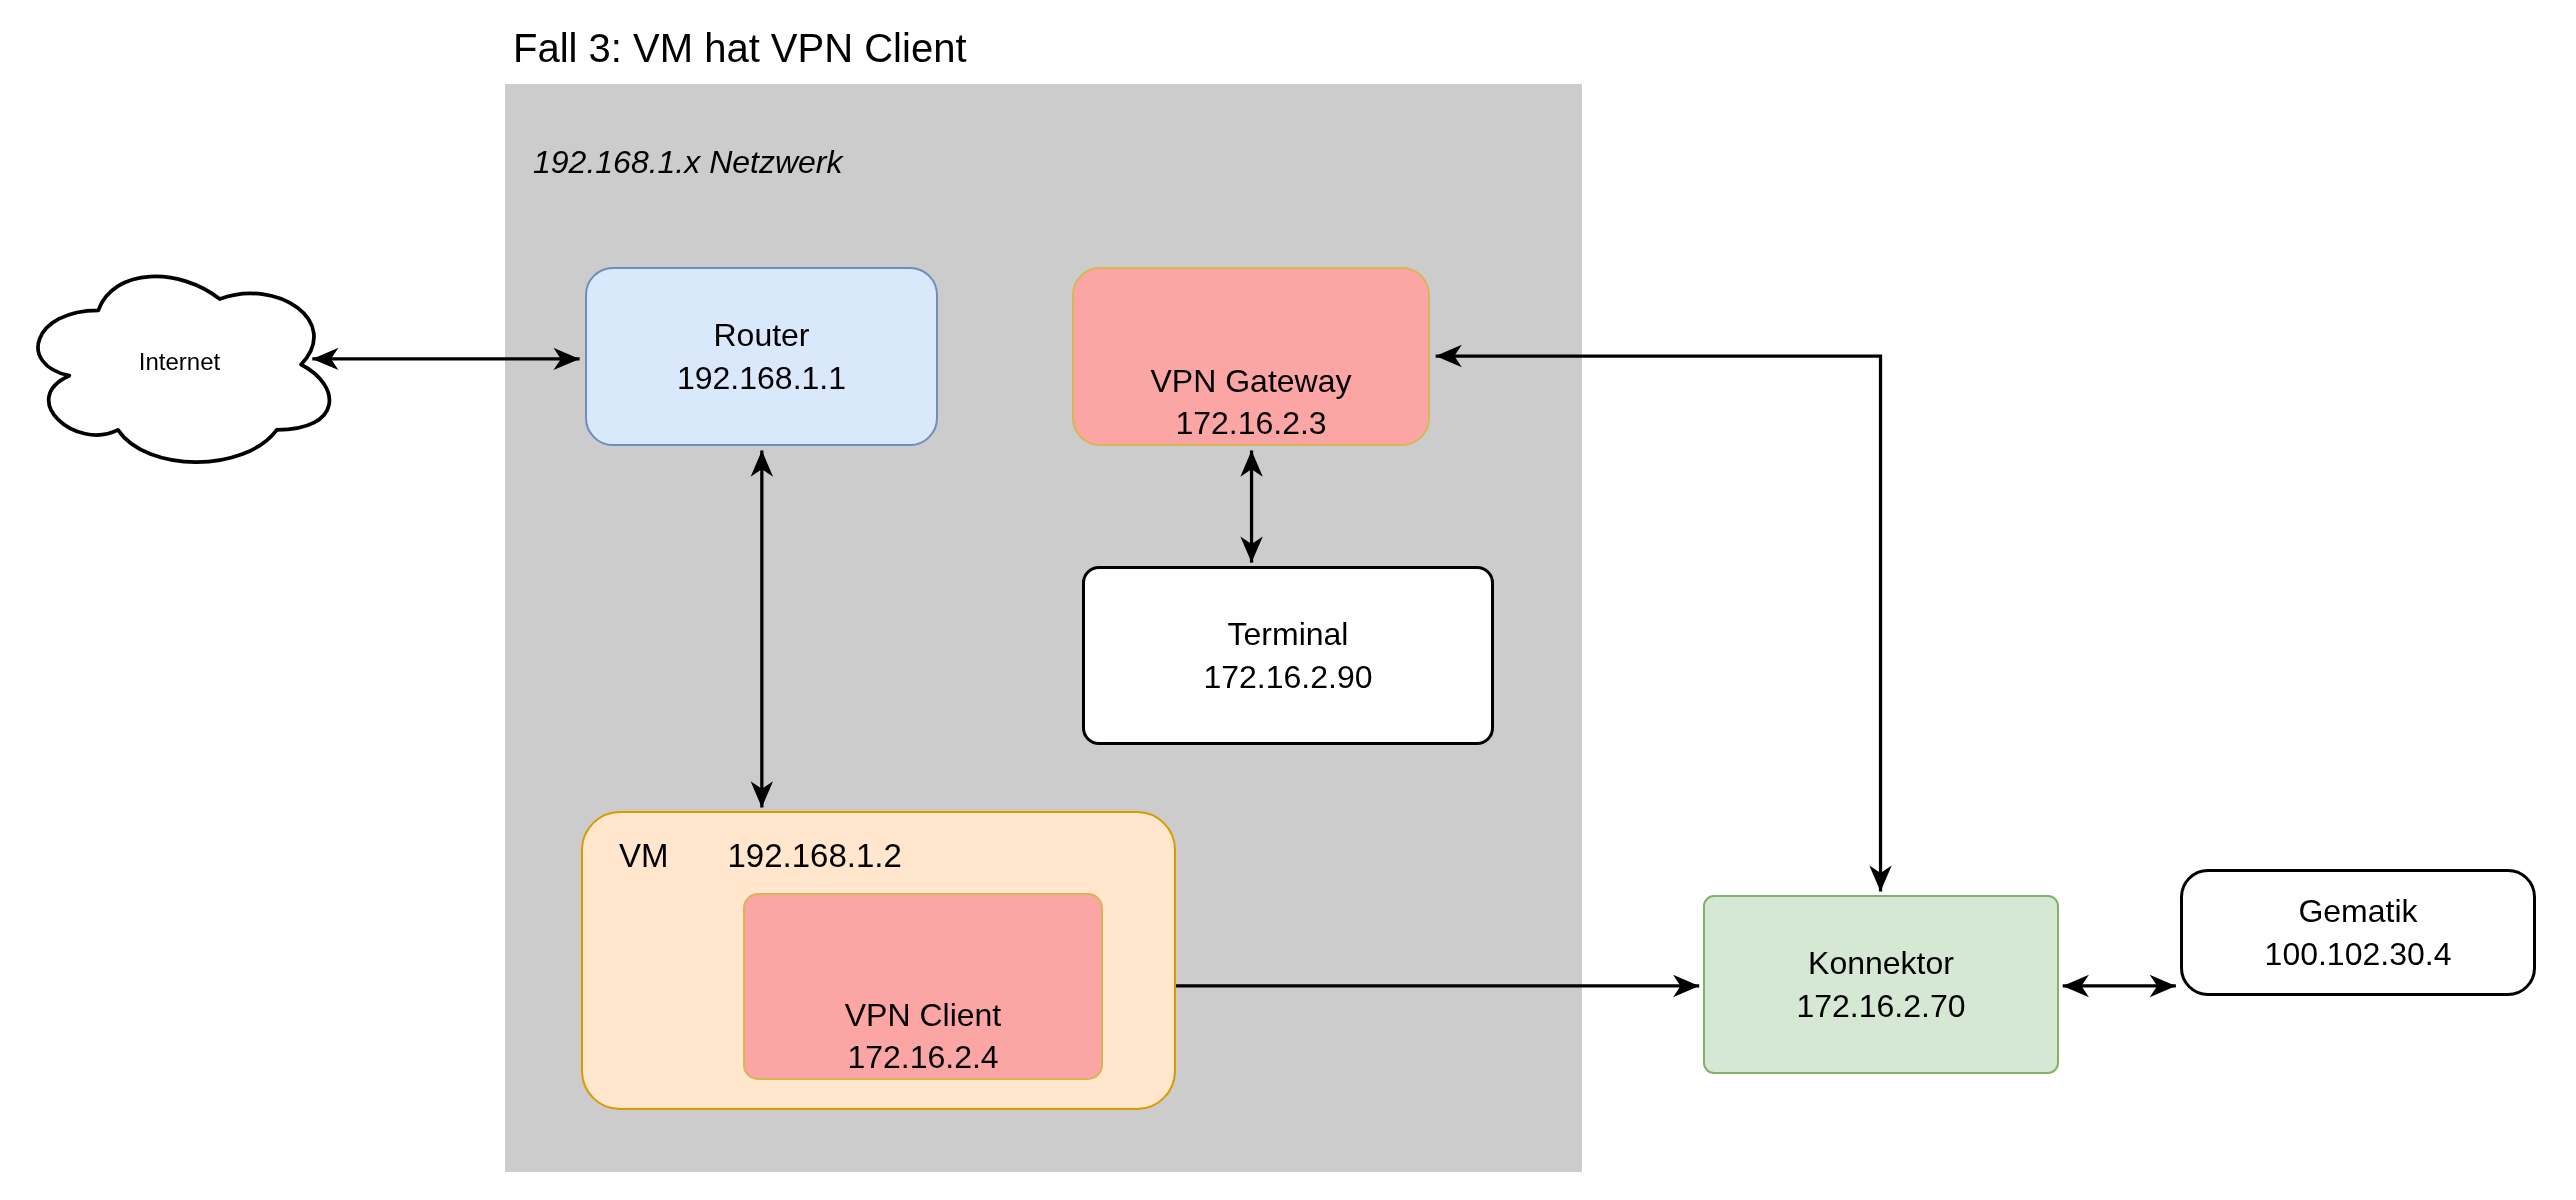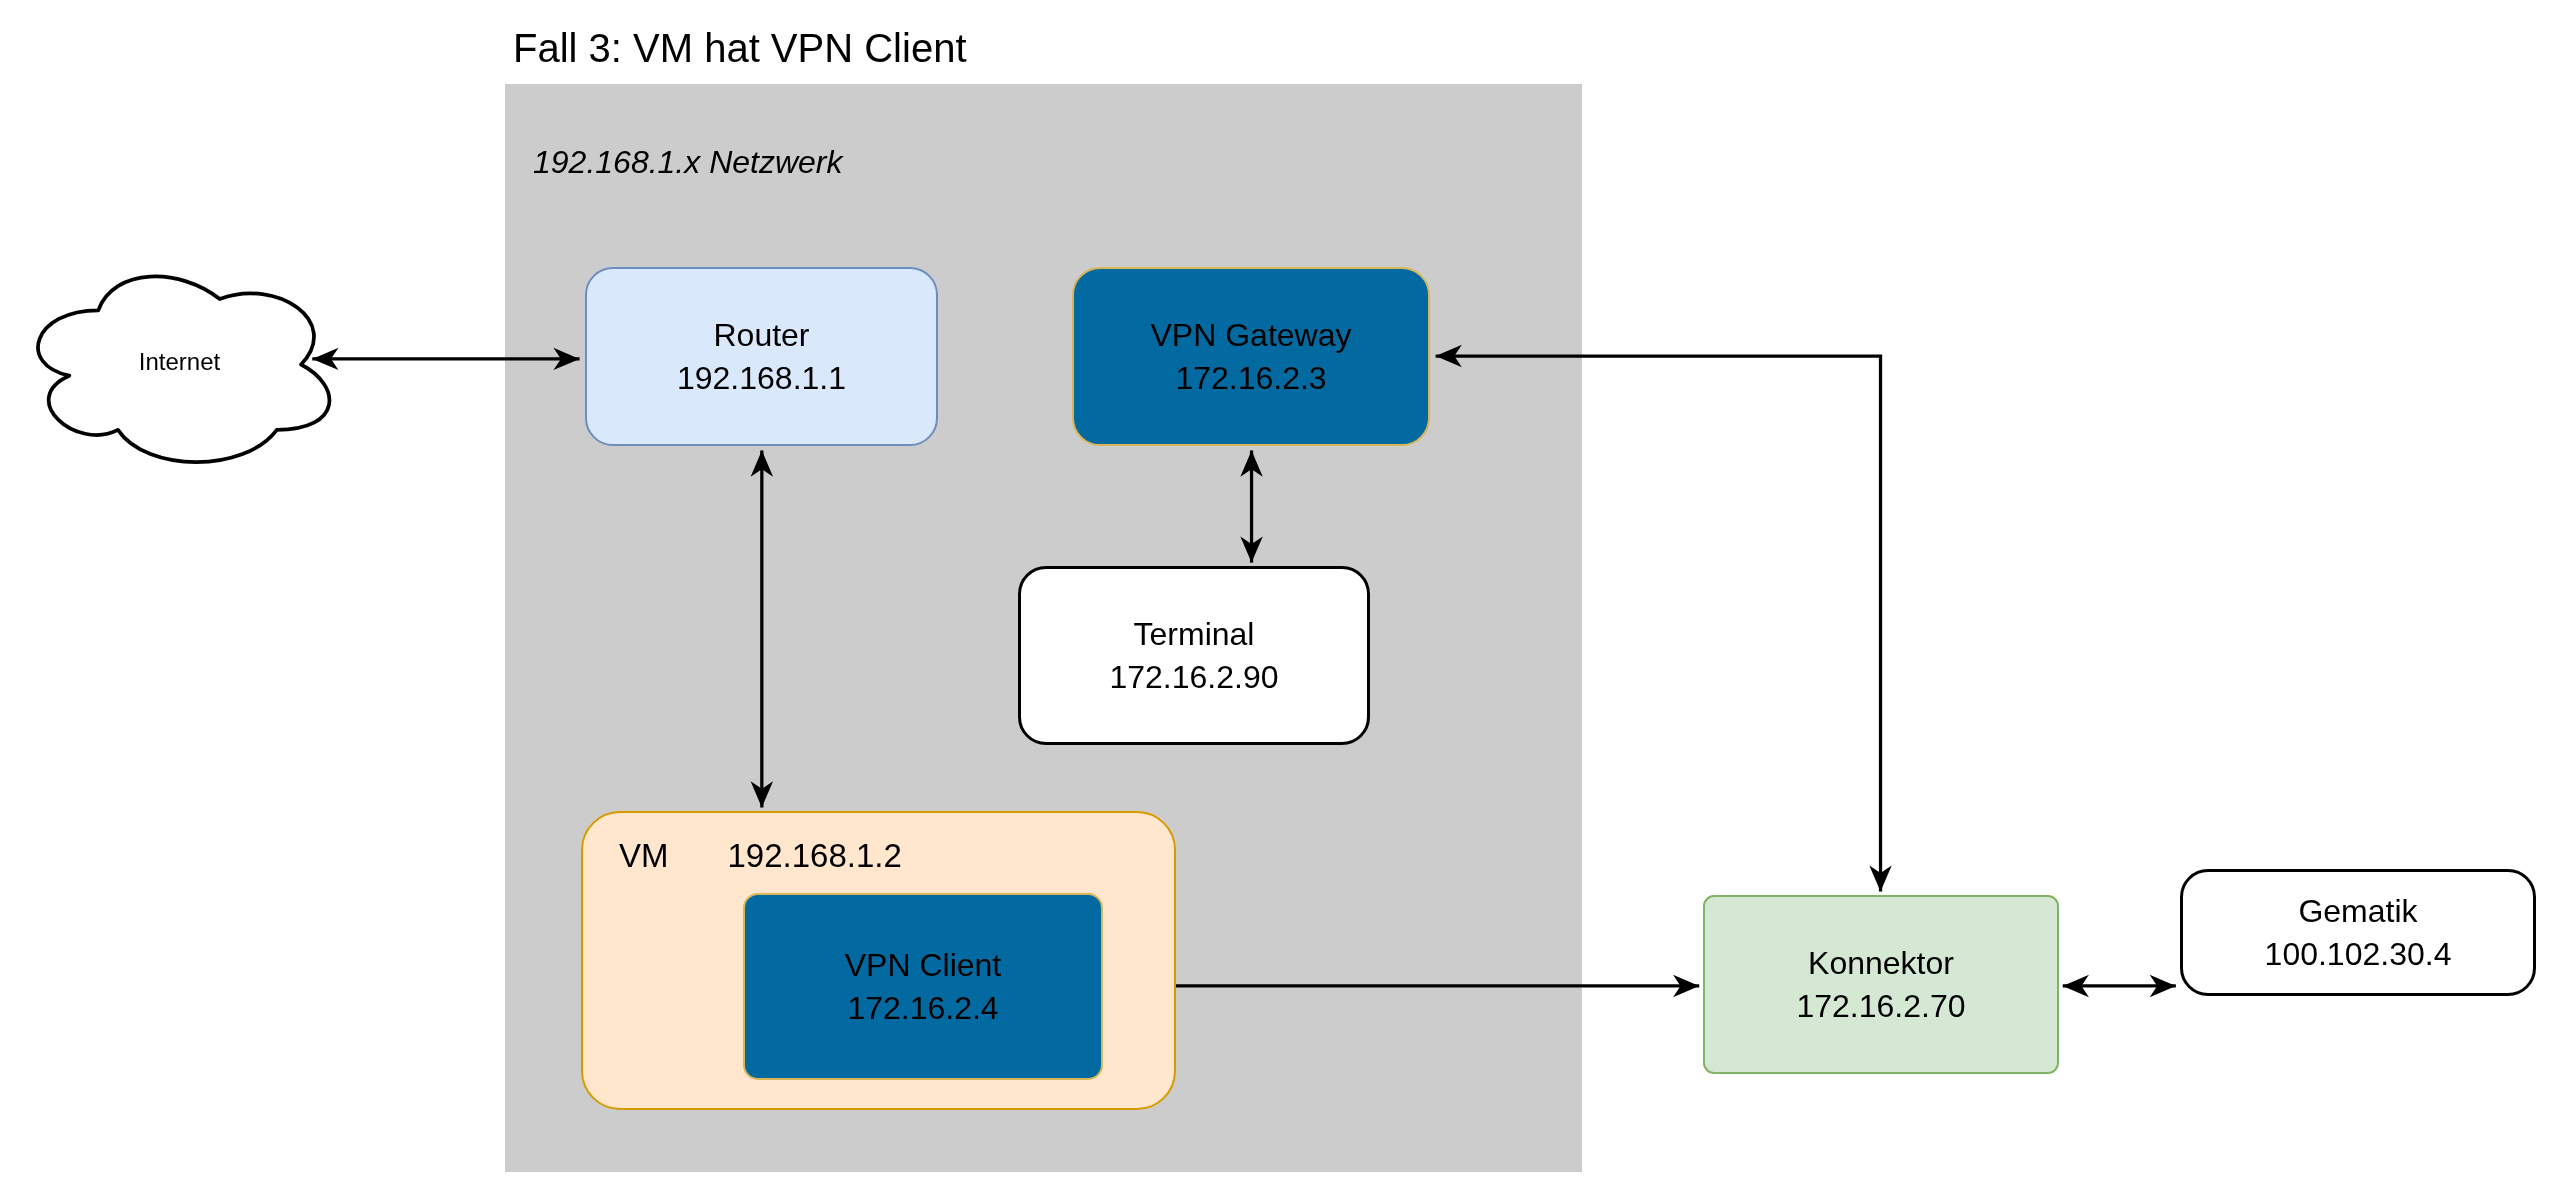--- a/index.html
+++ b/index.html
@@ -54,28 +54,28 @@
     display: flex;
     flex-direction: column;
     align-items: center;
     justify-content: center;
     text-align: center;
     font-size: 32px;
     line-height: 1.32;
     border-radius: 28px;
   }
   .node.blue   { background: #dae8fc; border: 2.8px solid #6c8ebf; align-items: center; }
-  .node.yellow { background: #0369a1; border: 2.8px solid #d6b656; }
+  .node.yellow { background: #fca5a5; border: 2.8px solid #d6b656; justify-content: flex-end; }
   .node.orange { background: #ffe6cc; border: 2.8px solid #d79b00; border-radius: 39px; }
   .node.green  { background: #d5e8d4; border: 2.8px solid #82b366; }
   .node.plain  { background: #ffffff; border: 3.7px solid #000000; }
 
   .node-router     { left: 585px;  top: 267px; width: 353px; height: 179px; }
   .node-gateway    { left: 1072px; top: 267px; width: 358px; height: 179px; }
-  .node-terminal   { left: 1018px; top: 566px; width: 352px; height: 179px; }
+  .node-terminal   { left: 1082px; top: 566px; width: 412px; height: 179px; border-radius: 17px; }
   .node-vm         { left: 581px;  top: 811px; width: 595px; height: 299px;
                      display: block; }
   .node-vpnclient  { left: 743px;  top: 893px; width: 360px; height: 187px; border-radius: 15px; }
   .node-konnektor  { left: 1703px; top: 895px; width: 356px; height: 179px; border-radius: 11px; }
   .node-gematik    { left: 2180px; top: 869px; width: 356px; height: 127px; }
 
   .vm-label {
     position: absolute;
     left: 36px;
     top: 20.6px;

